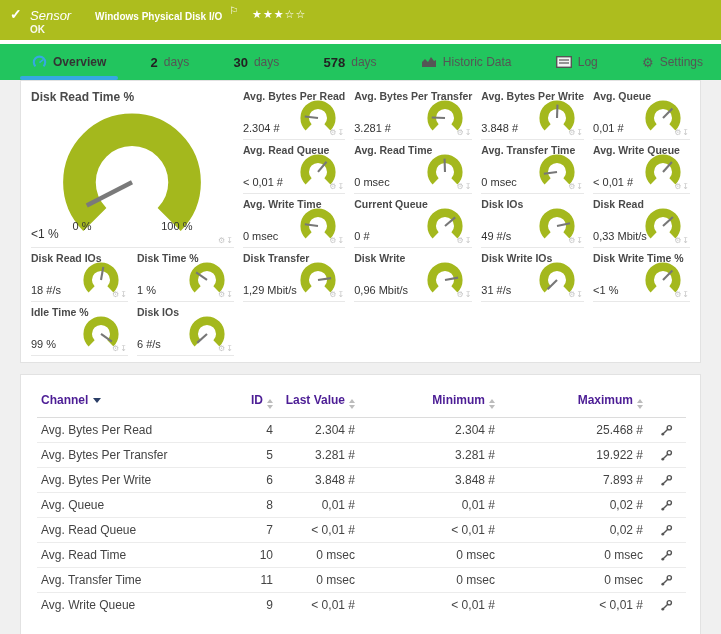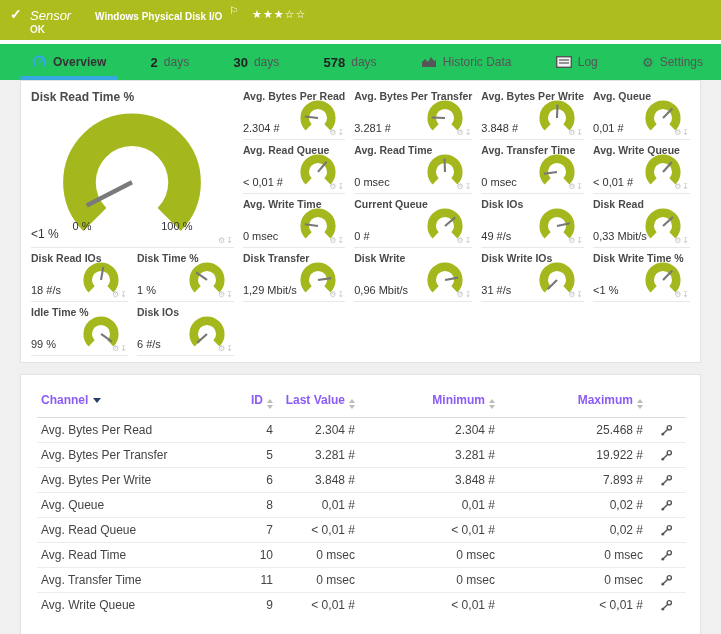--- a/index.html
+++ b/index.html
@@ -44,21 +44,21 @@
 
   .gcell.big{grid-column:1/3;grid-row:1/4}
   .gcell.big .gtitle{font-size:12px}
   .gcell.big .bigsvg{display:block;margin:4px auto 0;width:168px;height:136px}
   .bigscale{display:flex;justify-content:space-between;width:120px;margin:-24px auto 0;
        font-size:11px;color:#333;position:relative;z-index:2}
   .gcell.big .gvalue{font-size:12px;bottom:6px}
 
   
   table{width:100%;border-collapse:collapse;font-size:12px;table-layout:fixed}
-  th{color:#8b5cf6;font-weight:bold;text-align:right;padding:4px 4px 8px;vertical-align:top;cursor:pointer}
+  th{color:#4c1d95;font-weight:bold;text-align:right;padding:4px 4px 8px;vertical-align:top;cursor:pointer}
   th.ch{text-align:left}
   td{padding:0 4px;border-top:1px solid #ececec;color:#444;text-align:right;height:24px;
      white-space:nowrap;overflow:hidden}
   td.ch{text-align:left}
   tbody tr:first-child td{border-top:1px solid #dcdcdc}
   .caret{display:inline-block;width:0;height:0;border-left:4px solid transparent;
      border-right:4px solid transparent;border-top:5px solid #2b3e66;margin-left:5px;vertical-align:1px}
   .sort{display:inline-flex;flex-direction:column;gap:2px;margin-left:4px;vertical-align:1px}
   .sort i{display:block;width:0;height:0;border-left:3px solid transparent;border-right:3px solid transparent}
   .sort .u{border-bottom:4px solid #bcbcbc}

